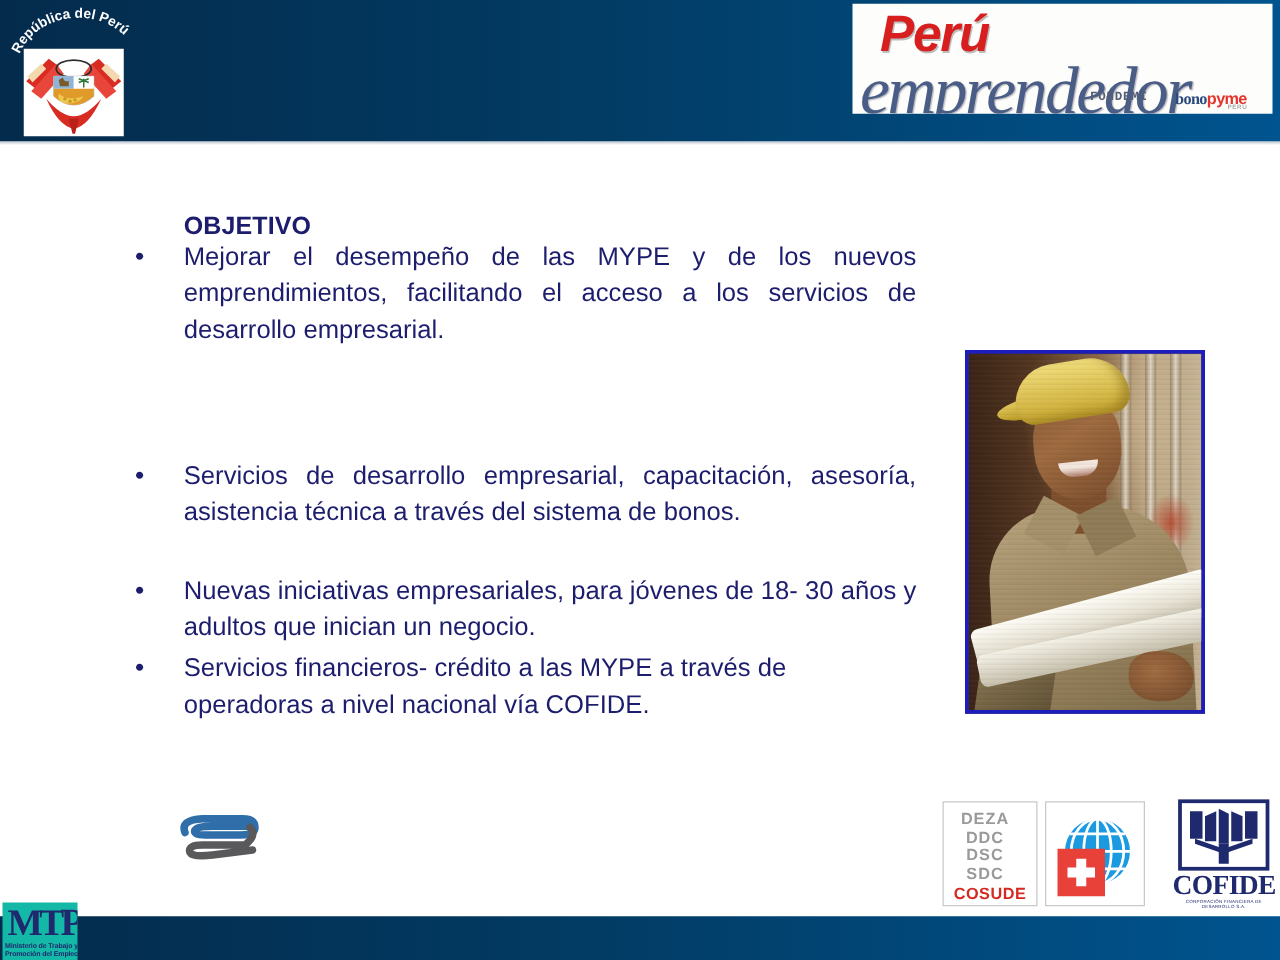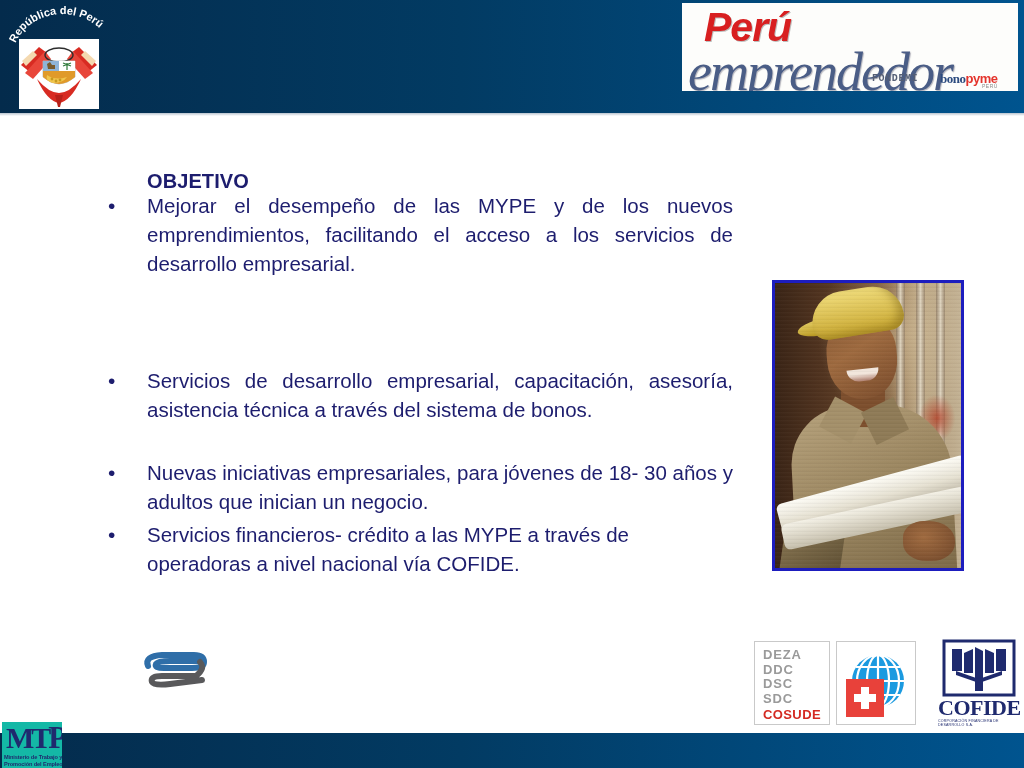--- a/index.html
+++ b/index.html
@@ -267,20 +267,21 @@
 
   
   #cosude-box {
     position: absolute;
     left: 754px; top: 641px;
     width: 76px; height: 84px;
     border: 1px solid #c9c9c9;
     background: #ffffff;
     box-sizing: border-box;
     padding: 6px 16px 0 8px;
+    text-align: center;
   }
   #cosude-box .cs-line {
     font-size: 13px;
     font-weight: bold;
     letter-spacing: 0.8px;
     line-height: 14.5px;
     color: #9a9a9a;
   }
   #cosude-box .cs-cosude {
     font-size: 13px;
@@ -296,20 +297,21 @@
     border: 1px solid #c9c9c9;
     background: #ffffff;
     box-sizing: border-box;
   }
   #swiss-globe-box svg { display:block; margin: 5px auto 0; }
 
   #cofide-logo {
     position: absolute;
     left: 938px; top: 639px;
     width: 82px; height: 88px;
+    text-align: center;
   }
   #cofide-mark { margin: 0 auto; display:block; }
   #cofide-word {
     font-family: "Liberation Serif", serif;
     font-size: 22px;
     font-weight: bold;
     color: #1f2a6e;
     letter-spacing: -0.5px;
     line-height: 20px;
     margin-top: 1px;

